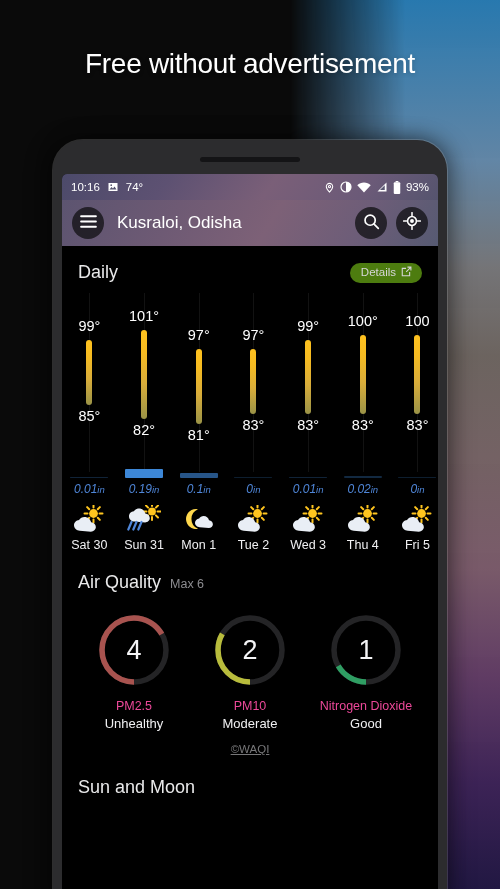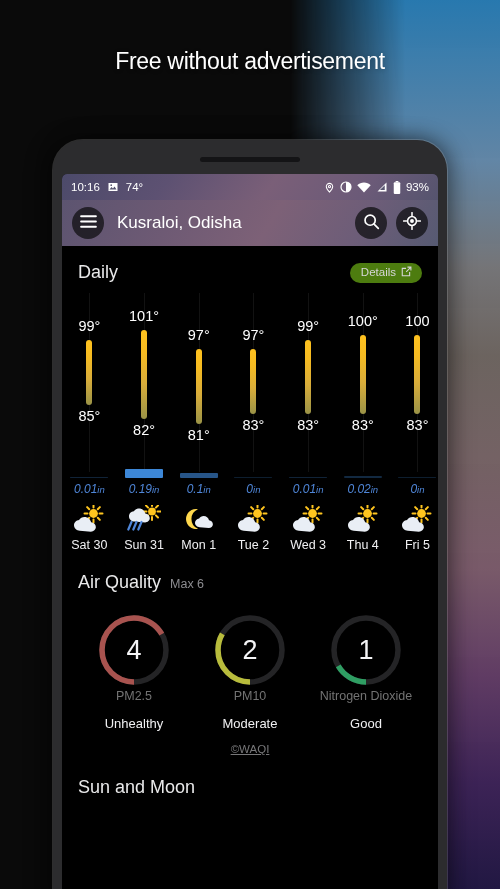--- a/index.html
+++ b/index.html
@@ -51,21 +51,21 @@
       rgba(35,25,70,0.95) 100%);
     mask-image:linear-gradient(90deg, transparent 0%, #000 55%, #000 100%);
     -webkit-mask-image:linear-gradient(90deg, transparent 0%, #000 55%, #000 100%);
   }
 
   
   #headline {
     position:absolute; top:48px; left:0; right:0;
     text-align:center;
     color:#ffffff;
-    font-size:23px;
+    font-size:28px;
     font-weight:400;
     letter-spacing:-0.3px;
     text-shadow:0 1px 5px rgba(0,0,0,0.22);
   }
 
   
   #phone {
     position:absolute;
     left:53px; top:140px;
     width:394px; height:760px;
@@ -181,22 +181,22 @@
   
   #aq-row { display:flex; justify-content:space-around; margin-top:18px; padding:0 14px; }
   .aq-item { display:flex; flex-direction:column; align-items:center; width:33%; }
   .gauge { position:relative; width:78px; height:78px; }
   .gauge svg { display:block; transform:rotate(90deg); }
   .gauge .val {
     position:absolute; inset:0;
     display:flex; align-items:center; justify-content:center;
     color:#f4f4f6; font-size:27px; font-weight:300;
   }
-  .aq-name { color:#737373; font-size:12.5px; }
-  .aq-state { color:#f0f0f2; font-size:13px; margin-top:13px; }
+  .aq-name { color:#ec4899; font-size:12.5px; margin-top:10px; }
+  .aq-state { color:#f0f0f2; font-size:13px; margin-top:3px; }
   #waqi {
     text-align:center; margin-top:12px;
     color:#777779; font-size:11.5px;
     text-decoration:underline;
   }
 
   #sunmoon-head { padding-top:22px; }
 </style>
 </head>
 <body>

